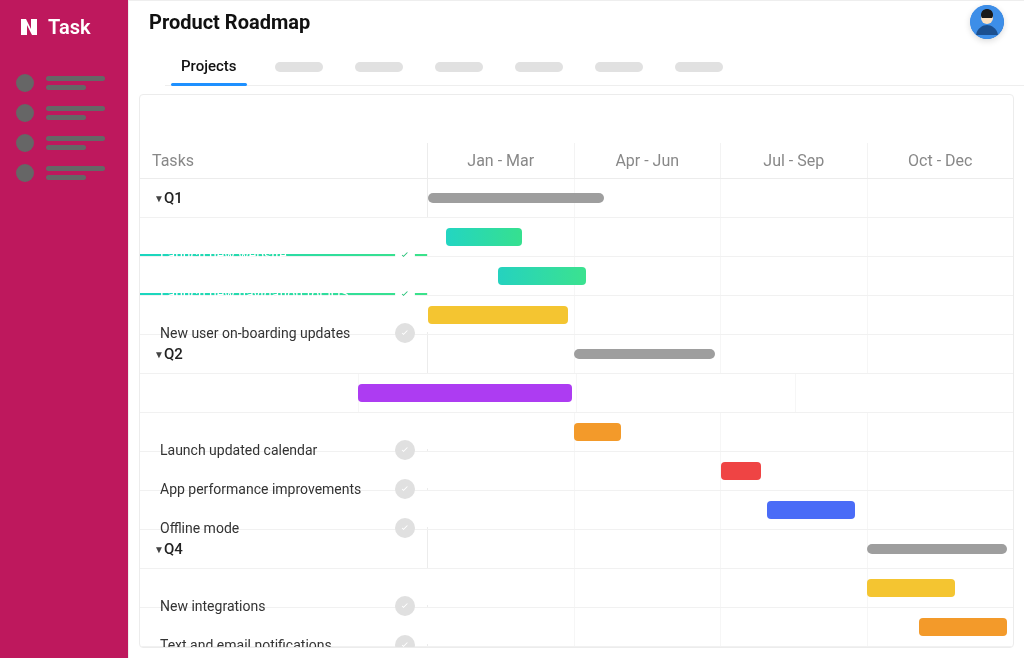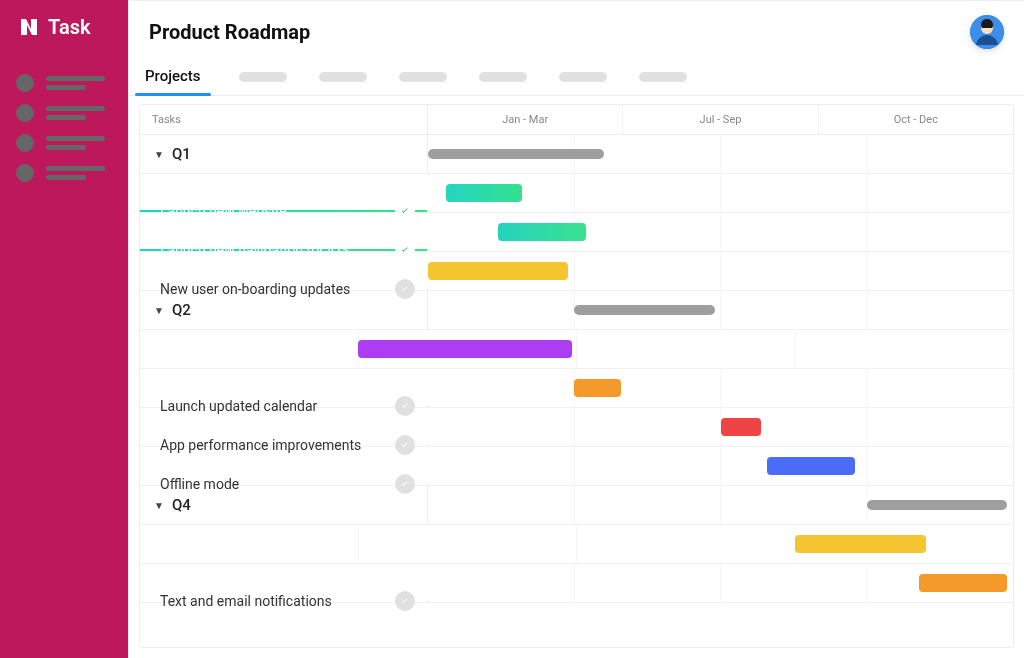--- a/index.html
+++ b/index.html
@@ -80,21 +80,21 @@
       flex: 1;
       display: flex;
       flex-direction: column;
       border-top: 1px solid #eee;
       border-left: 1px solid #eee;
     }
     .header {
       display: flex;
       align-items: center;
       justify-content: space-between;
-      padding: 14px 20px 10px 20px;
+      padding: 4px 20px 10px 20px;
     }
     .header-title {
       font-size: 20px;
       font-weight: 700;
       color: #111;
     }
     .avatar {
       width: 34px;
       height: 34px;
       border-radius: 50%;
@@ -106,20 +106,21 @@
       box-shadow: 0 2px 6px rgba(0,0,0,.15);
     }
     .avatar svg { width: 100%; height: 100%; }
 
     .tabs {
       display: flex;
       align-items: center;
       gap: 32px;
       padding: 0 10px;
       border-bottom: 1px solid #eee;
+      margin-left: 36px;
     }
     .tab {
       padding: 8px 6px 10px 6px;
       font-size: 15px;
       color: #333;
       position: relative;
     }
     .tab.active {
       color: #111;
       font-weight: 500;
@@ -146,22 +147,23 @@
       display: flex;
       flex-direction: column;
       overflow: hidden;
       margin: 8px 10px 10px 10px;
       border: 1px solid #ececec;
       border-radius: 4px;
     }
     .grid-header-row {
       display: flex;
       border-bottom: 1px solid #ececec;
-      font-size: 11px;
+      font-size: 16px;
       color: #888;
+      margin-top: 48px;
     }
     .col-tasks {
       width: 288px;
       padding: 8px 12px;
       border-right: 1px solid #ececec;
     }
     .col-q {
       flex: 1;
       text-align: center;
       padding: 8px 0;
@@ -180,21 +182,20 @@
       align-items: stretch;
     }
     .cell-task {
       width: 288px;
       border-right: 1px solid #ececec;
       display: flex;
       align-items: center;
       padding: 0 12px 0 16px;
       font-size: 14px;
       color: #333;
-      gap: 8px;
       position: relative;
     }
     .cell-task.group {
       font-weight: 500;
       font-size: 15px;
       color: #222;
       padding-left: 14px;
     }
     .cell-task.child {
       padding-left: 20px;
@@ -318,20 +319,21 @@
       <div class="tab-skeleton"></div>
       <div class="tab-skeleton"></div>
       <div class="tab-skeleton"></div>
       <div class="tab-skeleton"></div>
     </div>
 
     <div class="grid">
       <div class="grid-header-row">
         <div class="col-tasks">Tasks</div>
         <div class="col-q">Jan - Mar</div>
+        <div class="col-q">Apr - Jun</div>
         <div class="col-q">Jul - Sep</div>
         <div class="col-q">Oct - Dec</div>
       </div>
       <div class="grid-body" id="grid-body">
           <div class="row">
             <div class="cell-task group">
               <span class="caret down"></span>
               <span>Q1</span>
             </div>
             <div class="cell-gantt">
@@ -493,20 +495,28 @@
               <div class="gantt-cols">
                 <div class="gantt-col"></div>
                 <div class="gantt-col"></div>
                 <div class="gantt-col"></div>
                 <div class="gantt-col"></div>
               </div>
               <div class="bar thin" style="left: 75%; width: 24%; background: rgb(158, 158, 158);"></div>
             </div>
           </div>
           <div class="row">
+            <div class="cell-task child">
+              <span>New integrations</span>
+              <div class="check-badge pending">
+                <svg viewBox="0 0 24 24">
+                  <path fill="currentColor" d="M9 16.2l-3.5-3.5 1.4-1.4L9 13.4l7.1-7.1 1.4 1.4z"></path>
+                </svg>
+              </div>
+            </div>
             <div class="cell-gantt">
               <div class="gantt-cols">
                 <div class="gantt-col"></div>
                 <div class="gantt-col"></div>
                 <div class="gantt-col"></div>
                 <div class="gantt-col"></div>
               </div>
               <div class="bar" style="left: 75%; width: 15%; background: rgb(244, 197, 49);"></div>
             </div>
           </div>

